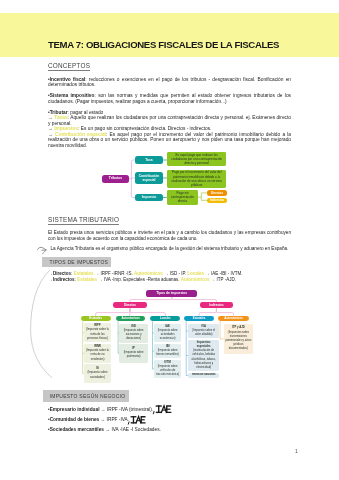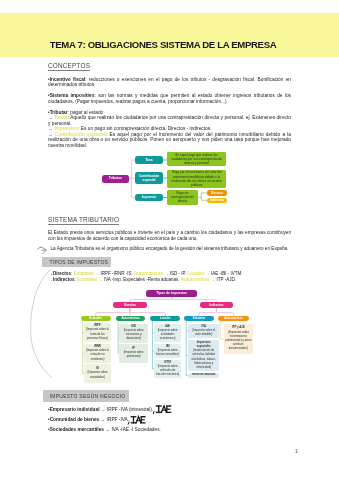--- a/index.html
+++ b/index.html
@@ -28,21 +28,21 @@
 svg.conn{position:absolute;left:0;top:0;overflow:visible;}
 
 .pagenum{position:absolute;right:41px;top:448px;font-size:5.2px;color:#555;}
 </style>
 </head>
 <body>
 
 <div class="page">
 
   <div class="title-band"></div>
-  <div class="title-text">TEMA 7: OBLIGACIONES SISTEMA DE LA EMPRESA</div>
+  <div class="title-text">TEMA 7: OBLIGACIONES FISCALES DE LA FISCALES</div>
 
   <div class="h2" style="left:48px;top:62px;">CONCEPTOS</div>
 
   <div class="p" id="conceptos-body" style="left:48px;top:76.9px;width:243px;">
       <div class="bl gap">•<b>Incentivo fiscal</b>: reducciones o exenciones en el pago de los tributos - desgravación fiscal. Bonificación en determinados tributos.</div>
       <div class="bl gap">•<b>Sistema impositivo</b>: son las normas y medidas que permiten al estado obtener ingresos tributarios de los ciudadanos. (Pagar impuestos, realizar pagos a cuenta, proporcionar información...)</div>
       <div class="bl">•<b>Tributar</b>: pagar al estado</div>
       <div class="ar">→ <span class="tq">Tasas</span>: Aquello que realizan los ciudadanos por una contraprestación directa y personal. ej. Exámenes directo y personal.</div>
       <div class="ar">→ <span class="tq">Impuestos</span>: Es un pago sin contraprestación directa. Directos - indirectos.</div>
       <div class="ar">→ <span class="tq">Contribución especial</span>: Es aquel pago por el incremento del valor del patrimonio inmobiliario debido a la realización de una obra o un servicio públicos. Ponen un aeropuerto y nos piden una tasa porque han mejorado nuestra movilidad.</div>

